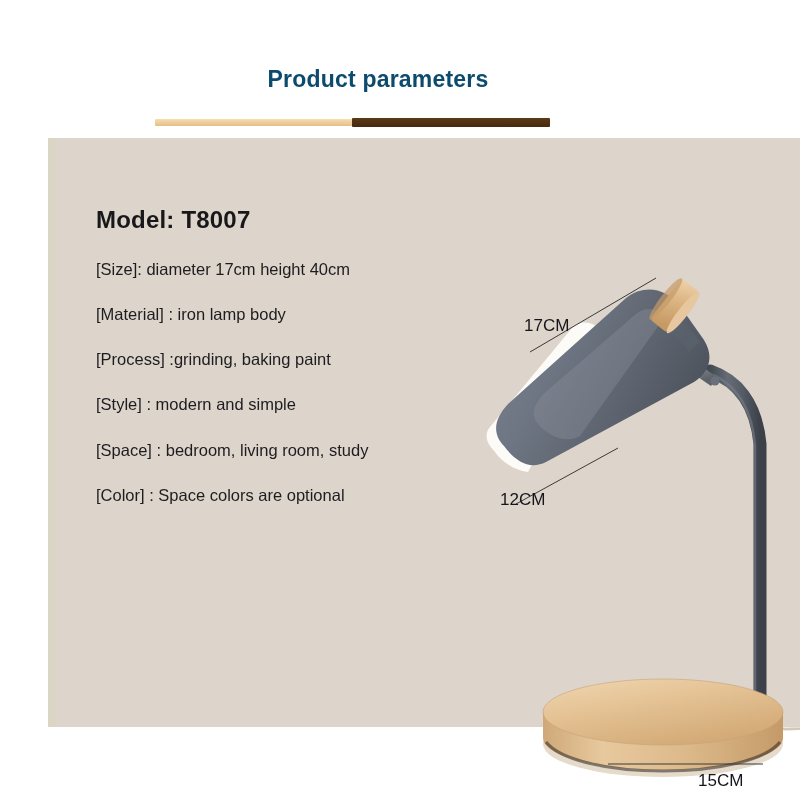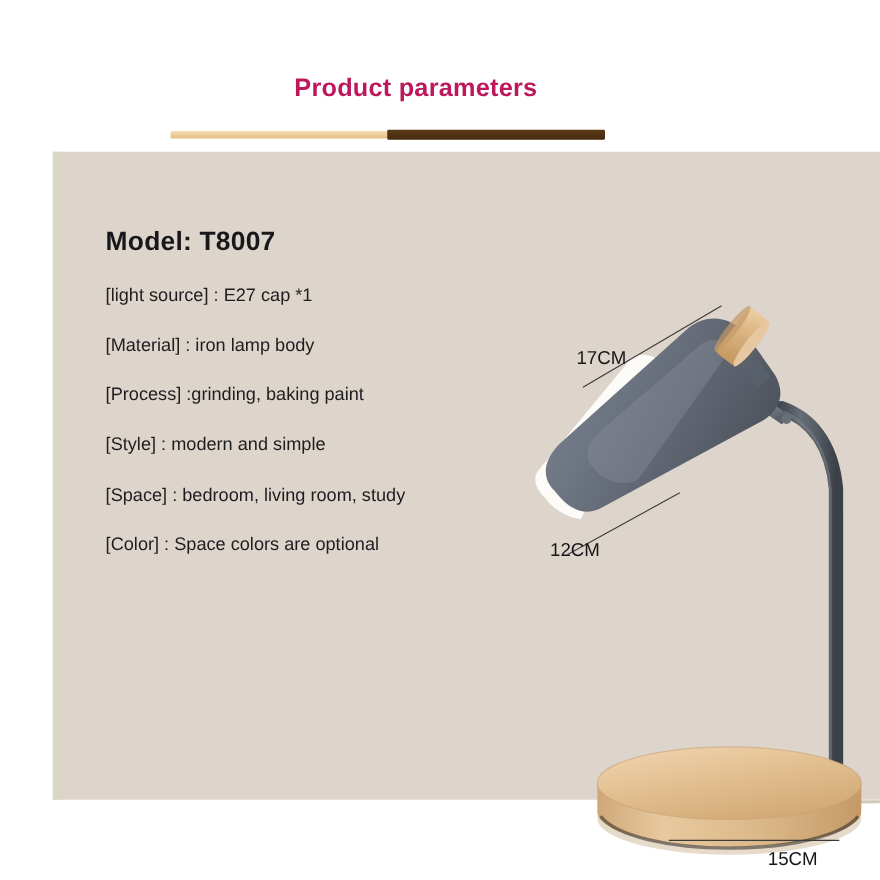--- a/index.html
+++ b/index.html
@@ -14,21 +14,21 @@
 
   
   .header{
     position:absolute;left:0;top:0;width:800px;height:138px;
     background:#ffffff;
   }
   .title{
     position:absolute;left:0;top:66px;width:756px;
     text-align:center;
     font-size:23px;font-weight:bold;
-    color:#be185d;
+    color:#0c4a6e;
     letter-spacing:.2px;
   }
   .divider{
     position:absolute;left:155px;top:118px;width:395px;height:9px;
   }
   .divider .seg-light{
     position:absolute;left:0;top:1px;width:197px;height:7px;
     background:linear-gradient(to bottom,#f6ddb4,#eccb96 60%,#e4bf86);
     border-radius:1px;
   }
@@ -89,21 +89,21 @@
       <div class="seg-light"></div>
       <div class="seg-dark"></div>
     </div>
   </div>
 
   <div class="panel">
     <div class="panel-edge"></div>
 
     <div class="spec">
       <div class="model">Model: T8007</div>
-      <div class="spec-line">[light source] : E27 cap *1</div>
+      <div class="spec-line">[Size]: diameter 17cm height 40cm</div>
       <div class="spec-line">[Material] : iron lamp body</div>
       <div class="spec-line">[Process] :grinding, baking paint</div>
       <div class="spec-line">[Style] : modern and simple</div>
       <div class="spec-line">[Space] : bedroom, living room, study</div>
       <div class="spec-line">[Color] : Space colors are optional</div>
     </div>
 
     <div class="lamp">
       <svg width="380" height="589" viewBox="0 0 380 589" xmlns="http://www.w3.org/2000/svg">
         <defs>

